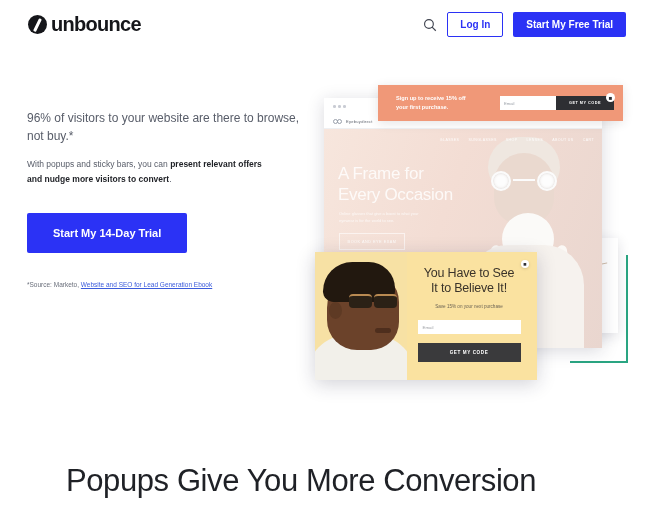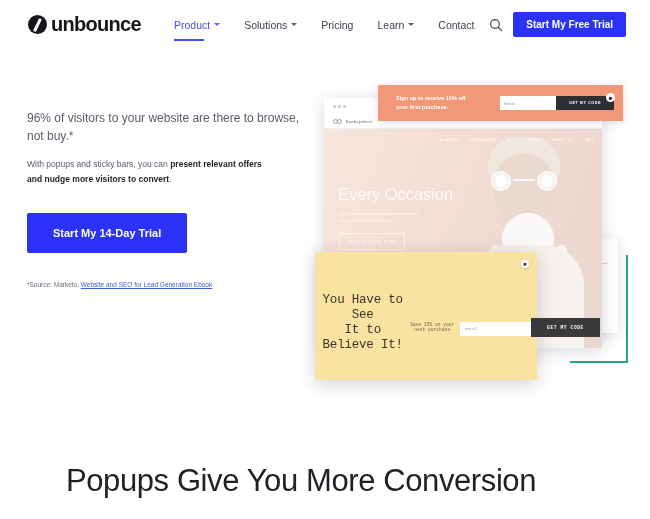--- a/index.html
+++ b/index.html
@@ -270,23 +270,22 @@
   .pp-nose {
     position:absolute; left: 68px; top: 60px; width: 14px; height: 14px;
     background:#6b422a; border-radius: 0 50% 50% 20%;
   }
   .pp-lip {
     position:absolute; left: 60px; top: 76px; width: 16px; height: 5px;
     background:#4e2e1d; border-radius: 4px;
   }
   .popup-body {
     flex: 1; position: relative;
-    display: flex; flex-direction: row; align-items: center;
+    display: flex; flex-direction: column; align-items: center;
     padding: 14px 12px 0 6px;
-    font-family: Liberation Mono, monospace;
   }
   .popup-h {
     font-size: 12.5px; line-height: 15px; color: #3a332a;
     text-align: center; letter-spacing: -0.2px;
   }
   .popup-sub {
     font-size: 4.6px; color: #6d6555; margin-top: 8px; text-align: center;
   }
   .popup-input {
     margin-top: 11px; width: 103px; height: 14px; background: #fff;
@@ -313,47 +312,27 @@
 <body>
 
 <div class="page">
 
   <div class="navbar">
     <div class="logo-wrap">
       <div class="logo-mark"></div>
       <span class="logo-text">unbounce</span>
     </div>
 
-    <div class="nav-links">
-      <div class="nav-link active">
-        <span>Product</span>
-        <i class="chev"></i>
-        <span class="underline"></span>
-      </div>
-      <div class="nav-link">
-        <span>Solutions</span>
-        <i class="chev"></i>
-      </div>
-      <div class="nav-link">
-        <span>Pricing</span>
-      </div>
-      <div class="nav-link">
-        <span>Learn</span>
-        <i class="chev"></i>
-      </div>
-      <div class="nav-link">
-        <span>Contact</span>
-      </div>
-    </div>
 
     <div class="nav-right">
       <svg class="search-icon" viewBox="0 0 16 16">
         <circle cx="6.8" cy="6.8" r="5" fill="none" stroke="#3f434f" stroke-width="1.3"></circle>
         <line x1="10.4" y1="10.4" x2="14.6" y2="14.6" stroke="#3f434f" stroke-width="1.3"></line>
       </svg>
+      <button class="btn-login">Log In</button>
       <button class="btn-trial">Start My Free Trial</button>
     </div>
   </div>
 
   <div class="hero-left">
 
     <p class="hero-sub">96% of visitors to your website are there to browse, not buy.*</p>
 
     <p class="hero-sub2">
       <span>With popups and sticky bars, you can </span><b>present relevant offers and nudge more visitors to convert</b><span>.</span>
@@ -416,21 +395,21 @@
         </div>
         <div class="site-nav">
           <span>GLASSES</span>
           <span>SUNGLASSES</span>
           <span>SHOP</span>
           <span>LENSES</span>
           <span>ABOUT US</span>
           <span>CART</span>
         </div>
         <div class="site-h1">
-          <br>
+          <span>A Frame for</span><br>
           <span>Every Occasion</span>
         </div>
         <div class="site-p">Online glasses that give a boost to what your eyewear is for the world to see.</div>
         <div class="site-btn">BOOK AND EYE EXAM</div>
       </div>
     </div>
 
     <div class="sticky-bar">
       <div class="sticky-text">
         <span>Sign up to receive 15% off</span>

